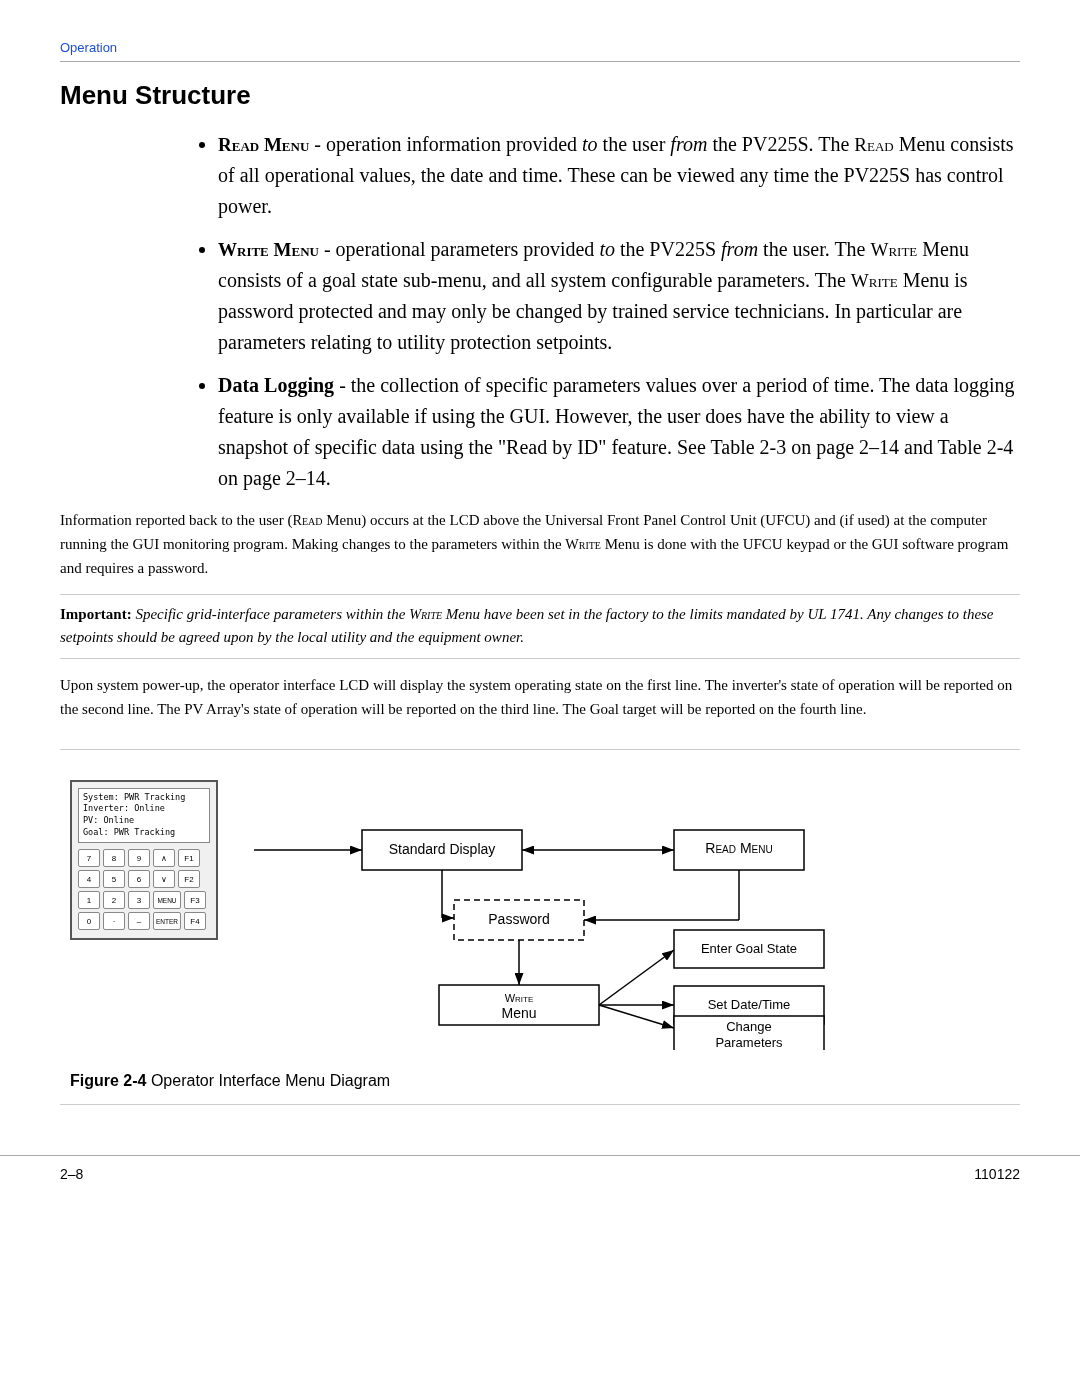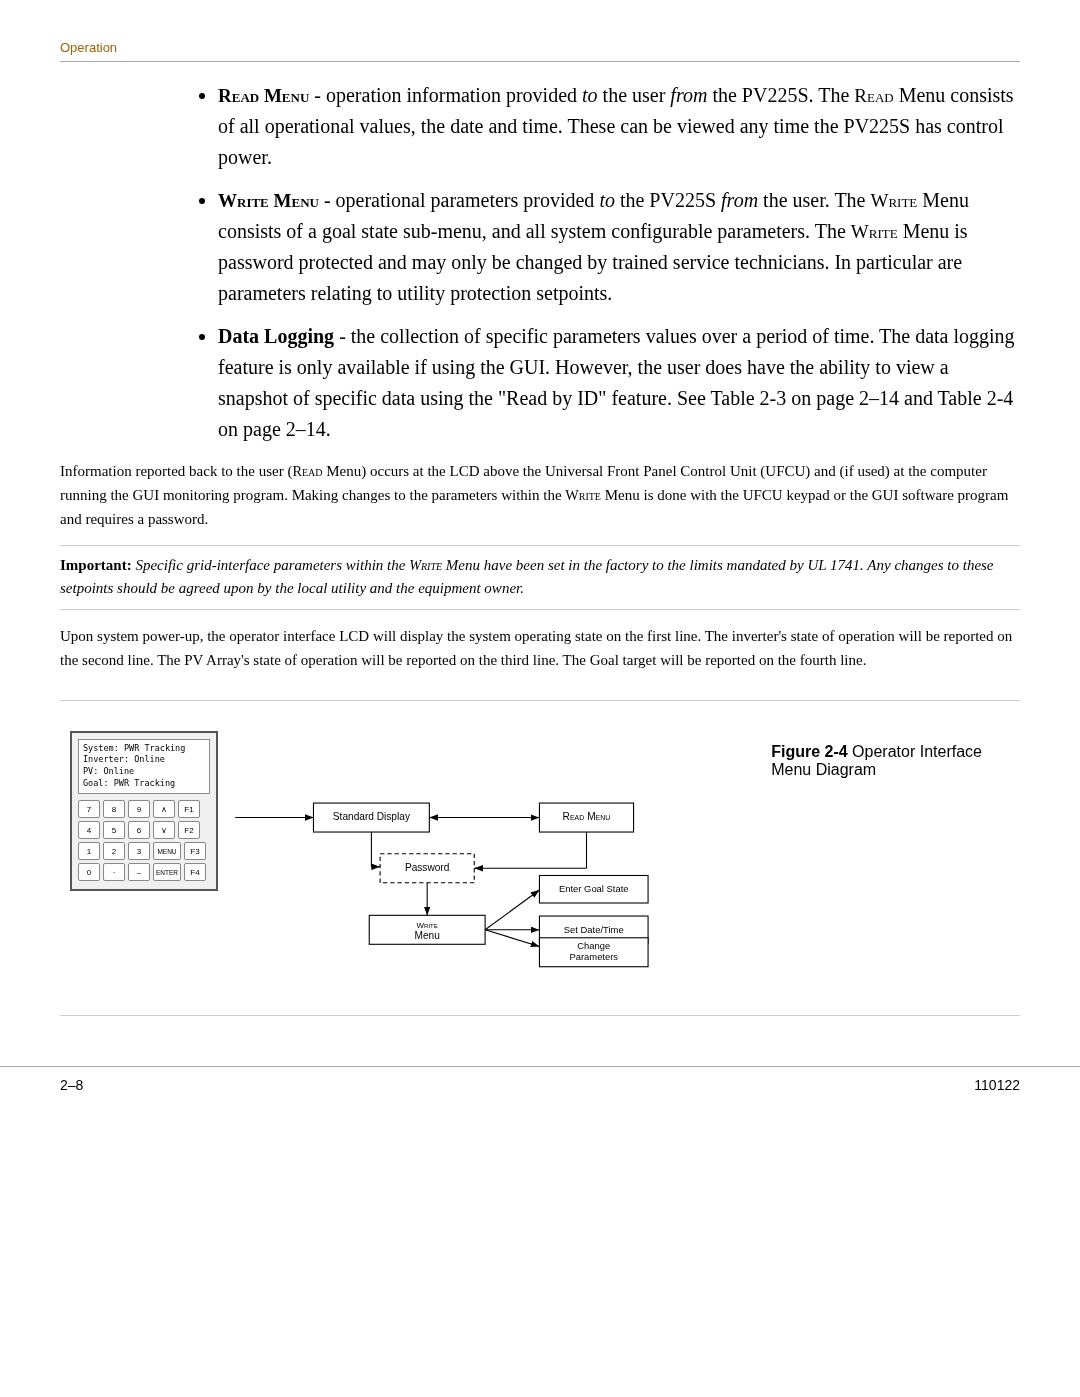--- a/index.html
+++ b/index.html
@@ -9,21 +9,21 @@
       background: #fff;
       color: #000;
       width: 1080px;
       min-height: 1397px;
     }
     .page {
       padding: 40px 60px 40px 60px;
     }
     .top-label {
       font-size: 13px;
-      color: #a16207;
+      color: #1d4ed8;
       margin-bottom: 6px;
       font-family: Arial, sans-serif;
     }
     .top-divider {
       border: none;
       border-top: 1px solid #aaa;
       margin-bottom: 18px;
     }
     .section-title {
       font-size: 26px;
@@ -70,21 +70,21 @@
       font-variant: small-caps;
       font-size: 0.95em;
     }
     
     .figure-area {
       margin: 28px 0 10px 0;
       border-top: 1px solid #ccc;
       border-bottom: 1px solid #ccc;
       padding: 20px 10px 14px 10px;
       display: flex;
-      flex-direction: row;
+      flex-direction: column;
       align-items: flex-start;
     }
     .figure-content {
       display: flex;
       flex-direction: row;
       align-items: flex-start;
       width: 100%;
       gap: 0;
     }
     
@@ -162,20 +162,21 @@
     }
   </style>
 </head>
 <body>
 
 <div class="page">
 
   <div class="top-label">Operation</div>
   <hr class="top-divider">
 
+  <div class="section-title">Menu Structure</div>
 
 
   <ul class="bullet-list">
     <li>
       <span class="important-label smallcaps">Read Menu</span>
       <span> - operation information provided <em>to</em> the user <em>from</em> the PV225S. The <span class="smallcaps">Read</span> Menu consists of all operational values, the date and time. These can be viewed any time the PV225S has control power.</span>
     </li>
     <li>
       <span class="important-label smallcaps">Write Menu</span>
       <span> - operational parameters provided <em>to</em> the PV225S <em>from</em> the user. The <span class="smallcaps">Write</span> Menu consists of a goal state sub-menu, and all system configurable parameters. The <span class="smallcaps">Write</span> Menu is password protected and may only be changed by trained service technicians. In particular are parameters relating to utility protection setpoints.</span>

